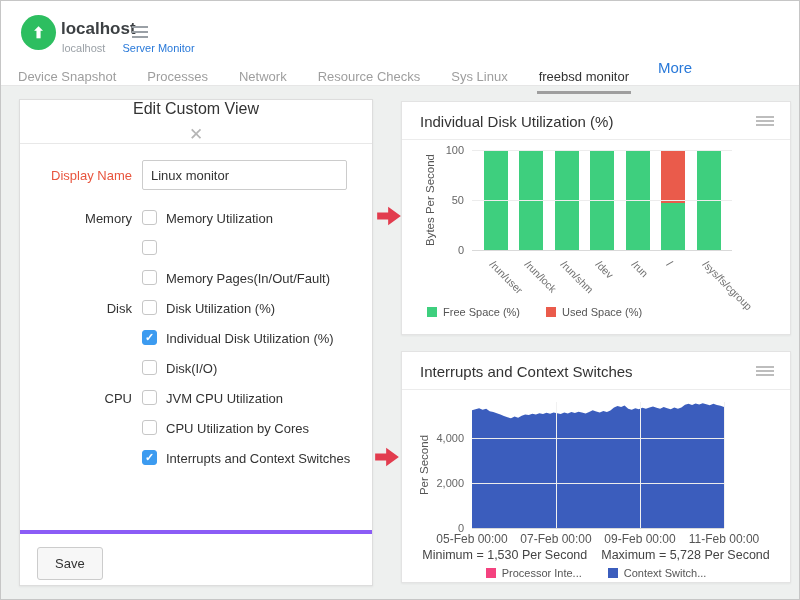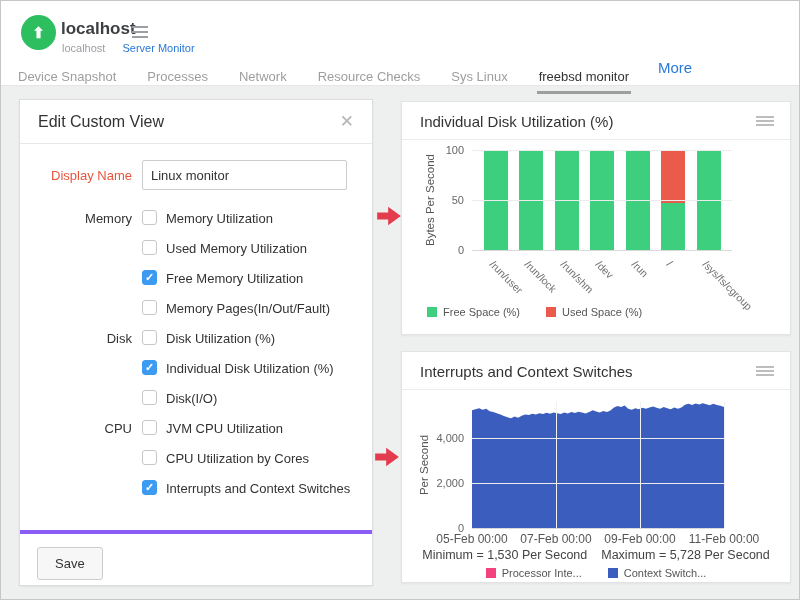--- a/index.html
+++ b/index.html
@@ -19,21 +19,21 @@
   .crumb-link { color:#2979d9; cursor:pointer; }
 
   
   .tabbar { position:absolute; top:52px; left:0; right:0; height:33px; background:#fff; display:flex; align-items:flex-end; padding-left:15px; border-bottom:1px solid #e6e6e6; }
   .tab { font-size:13px; color:#9e9e9e; padding:0 2px 10px 2px; margin-right:27px; cursor:pointer; white-space:nowrap; }
   .tab.active { color:#333; border-bottom:3px solid #9e9e9e; padding-bottom:7px; }
   .tab-more { font-size:15px; color:#2979d9; padding-bottom:9px; cursor:pointer; }
 
   
   .modal { position:absolute; left:18px; top:98px; width:354px; height:487px; background:#fff; border:1px solid #ddd; box-shadow:0 1px 2px rgba(0,0,0,.06); }
-  .modal-head { height:44px; border-bottom:1px solid #e8e8e8; display:flex; align-items:center; justify-content:space-between; padding:0 18px; }
+  .modal-head { height:44px; border-bottom:1px solid #e8e8e8; display:flex; align-items:center; justify-content:space-between; padding:0 18px;flex-direction:column; }
   .modal-title { font-size:16px; color:#333; }
   .modal-close { color:#b5b5b5; font-size:17px; cursor:pointer; line-height:1; }
   .form-row { position:absolute; left:0; top:60px; width:100%; height:30px; }
   .field-label { position:absolute; left:0; top:8px; width:112px; text-align:right; font-size:13px; color:#e8553e; }
   .field-input { position:absolute; left:122px; top:0; width:205px; height:30px; border:1px solid #ccc; border-radius:2px; padding:0 8px; font-size:13px; color:#333; font-family:"Liberation Sans",sans-serif; }
   .cbx-rows { position:absolute; left:0; top:104px; width:100%; }
   .cbx-row { position:relative; height:30px; }
   .grp-label { position:absolute; left:0; top:7px; width:112px; text-align:right; font-size:13px; color:#333; }
   .cbx { position:absolute; left:122px; top:6px; width:15px; height:15px; border:1px solid #c7c7c7; border-radius:3px; background:#fff; cursor:pointer; }
   .cbx.on { background:#3c9bf0; border-color:#3c9bf0; }
@@ -107,25 +107,20 @@
       <input class="field-input" value="Linux monitor" style="">
     </div>
     <div class="cbx-rows" id="cbx-mount">
         <div class="cbx-row">
           <span class="grp-label">Memory</span>
           <span class="cbx"></span>
           <span class="cbx-label">Memory Utilization</span>
         </div>
         <div class="cbx-row">
           <span class="cbx"></span>
-          <span class="cbx-label">Used Memory Utilization</span>
-        </div>
-        <div class="cbx-row">
-          <span class="cbx on"></span>
-          <span class="cbx-label">Free Memory Utilization</span>
         </div>
         <div class="cbx-row">
           <span class="cbx"></span>
           <span class="cbx-label">Memory Pages(In/Out/Fault)</span>
         </div>
         <div class="cbx-row">
           <span class="grp-label">Disk</span>
           <span class="cbx"></span>
           <span class="cbx-label">Disk Utilization (%)</span>
         </div>

